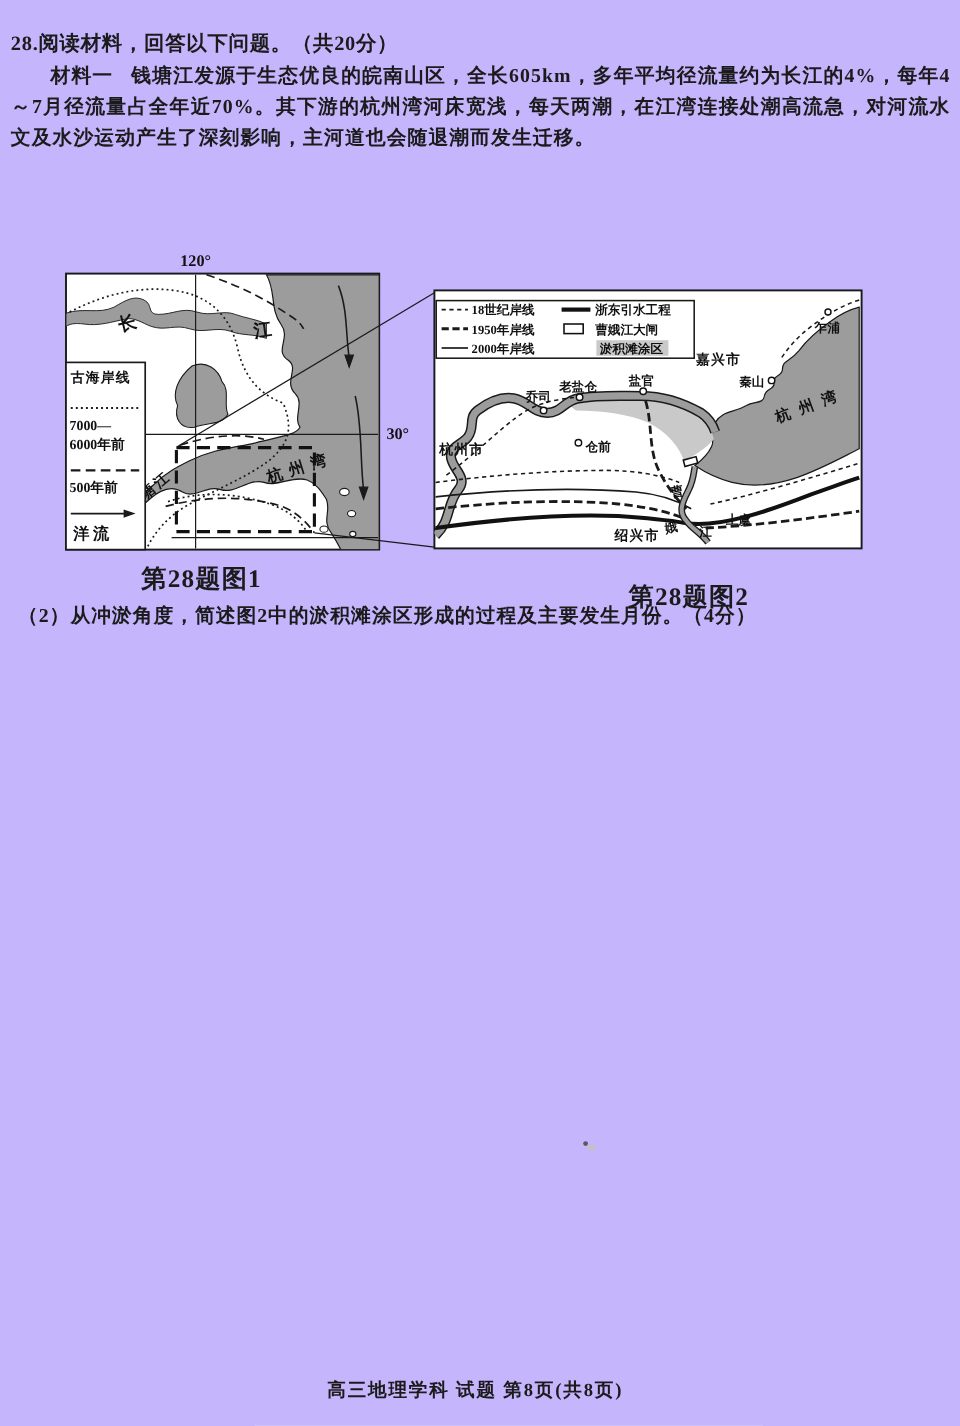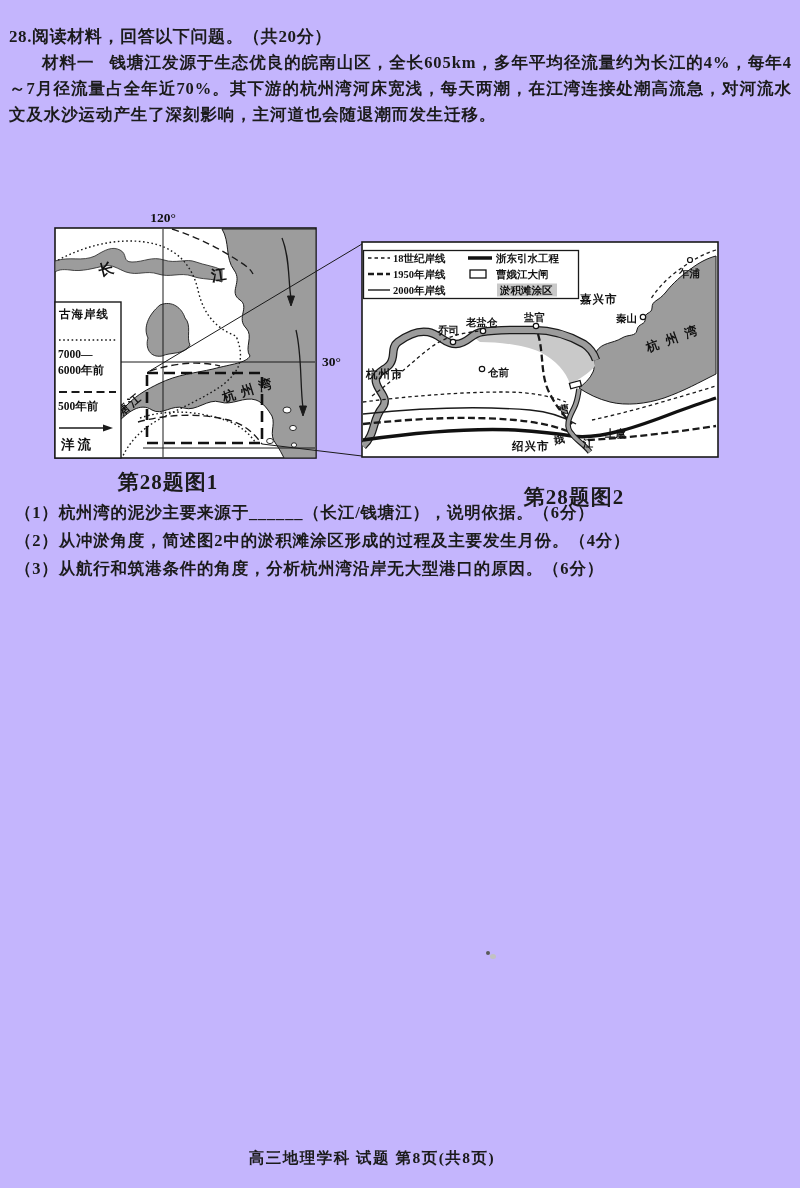--- a/index.html
+++ b/index.html
@@ -32,21 +32,21 @@
   }
   .caption1{left:88px;top:468px;}
   .caption2{left:494px;top:483px;}
   .questions{
     position:absolute;top:499px;left:15px;width:775px;
     font-size:16.5px;font-weight:600;letter-spacing:0.8px;
   }
   .questions div{line-height:28px;}
   .footer{
     position:absolute;top:1148px;left:0;width:744px;text-align:center;
-    font-size:15.5px;font-weight:600;letter-spacing:1.5px;
+    font-size:15.5px;font-weight:600;letter-spacing:1.5px;padding-left:24px;
   }
   .speck{
     position:absolute;left:484px;top:948px;width:14px;height:12px;
   }
   .speck .b1{position:absolute;left:2px;top:3px;width:4px;height:4px;background:#5a5a5a;border-radius:50%;}
   .speck .b2{position:absolute;left:6px;top:6px;width:6px;height:5px;background:#c2c2c2;border-radius:50%;}
 </style>
 </head>
 <body>
 
@@ -247,23 +247,21 @@
         <rect x="497" y="283.5" width="60" height="13" fill="#c9c9c9"></rect>
         <text x="500" y="294" font-size="10.5">淤积滩涂区</text>
       </g>
     </g>
   </svg>
 
   <div class="caption caption1">第28题图1</div>
   <div class="caption caption2">第28题图2</div>
 
   <div class="questions">
-    <div>（1）杭州湾的泥沙主要来源于______（长江/钱塘江），说明依据。（6分）</div>
     <div>（2）从冲淤角度，简述图2中的淤积滩涂区形成的过程及主要发生月份。（4分）</div>
-    <div>（3）从航行和筑港条件的角度，分析杭州湾沿岸无大型港口的原因。（6分）</div>
   </div>
 
   <div class="speck">
     <div class="b1"></div>
     <div class="b2"></div>
   </div>
 
   <div class="footer">高三地理学科 试题 第8页(共8页)</div>
 
 </div>

